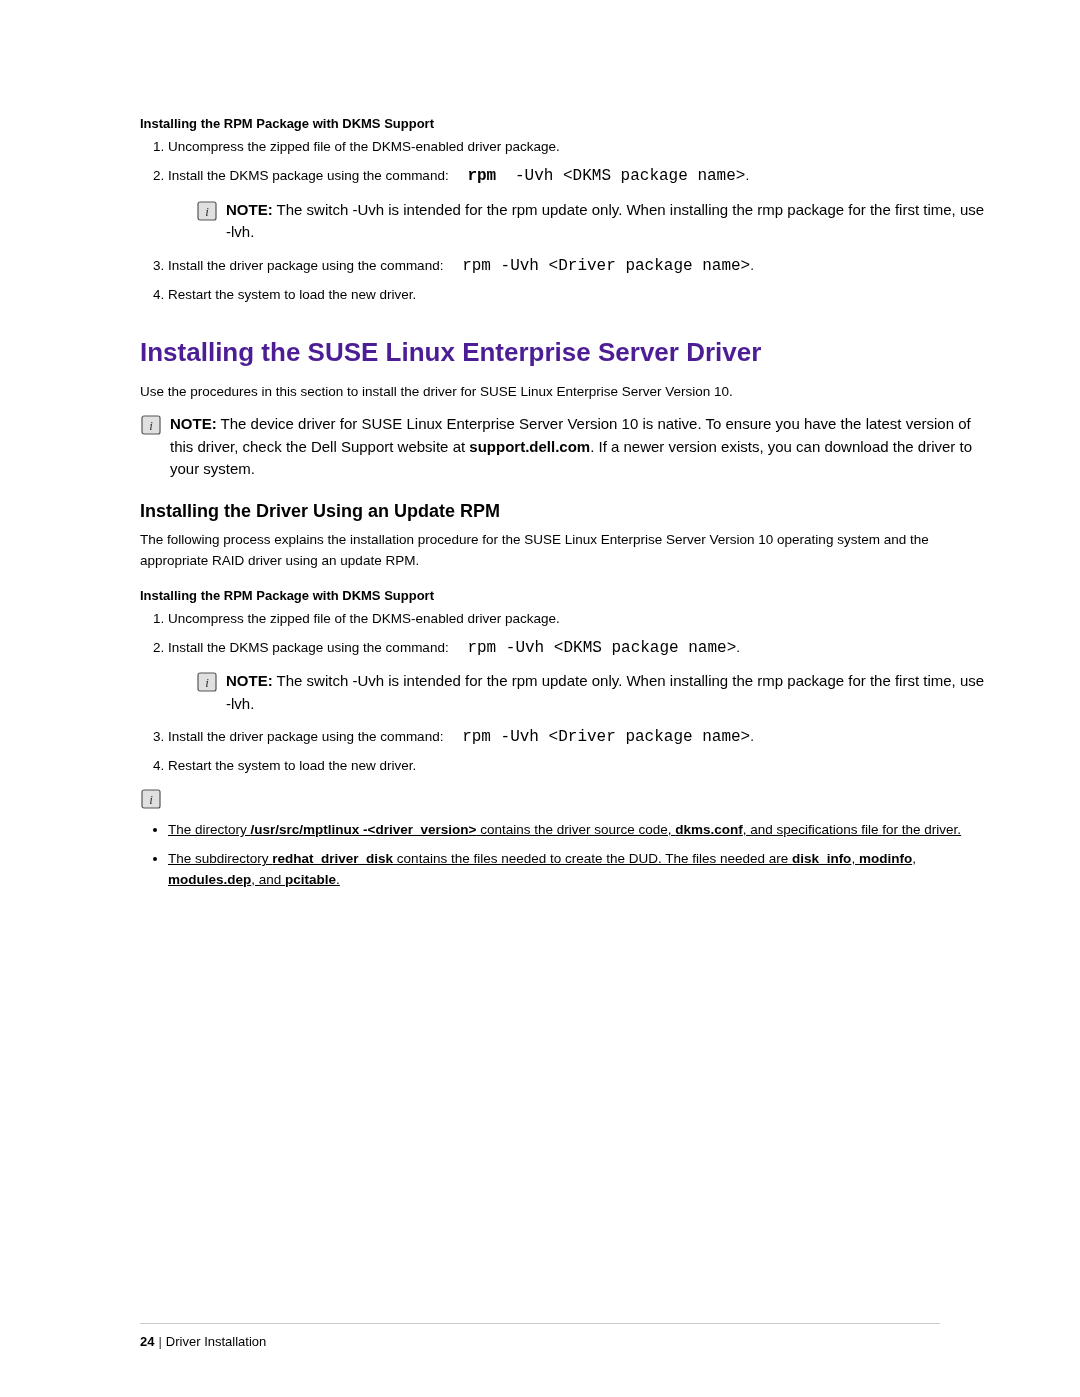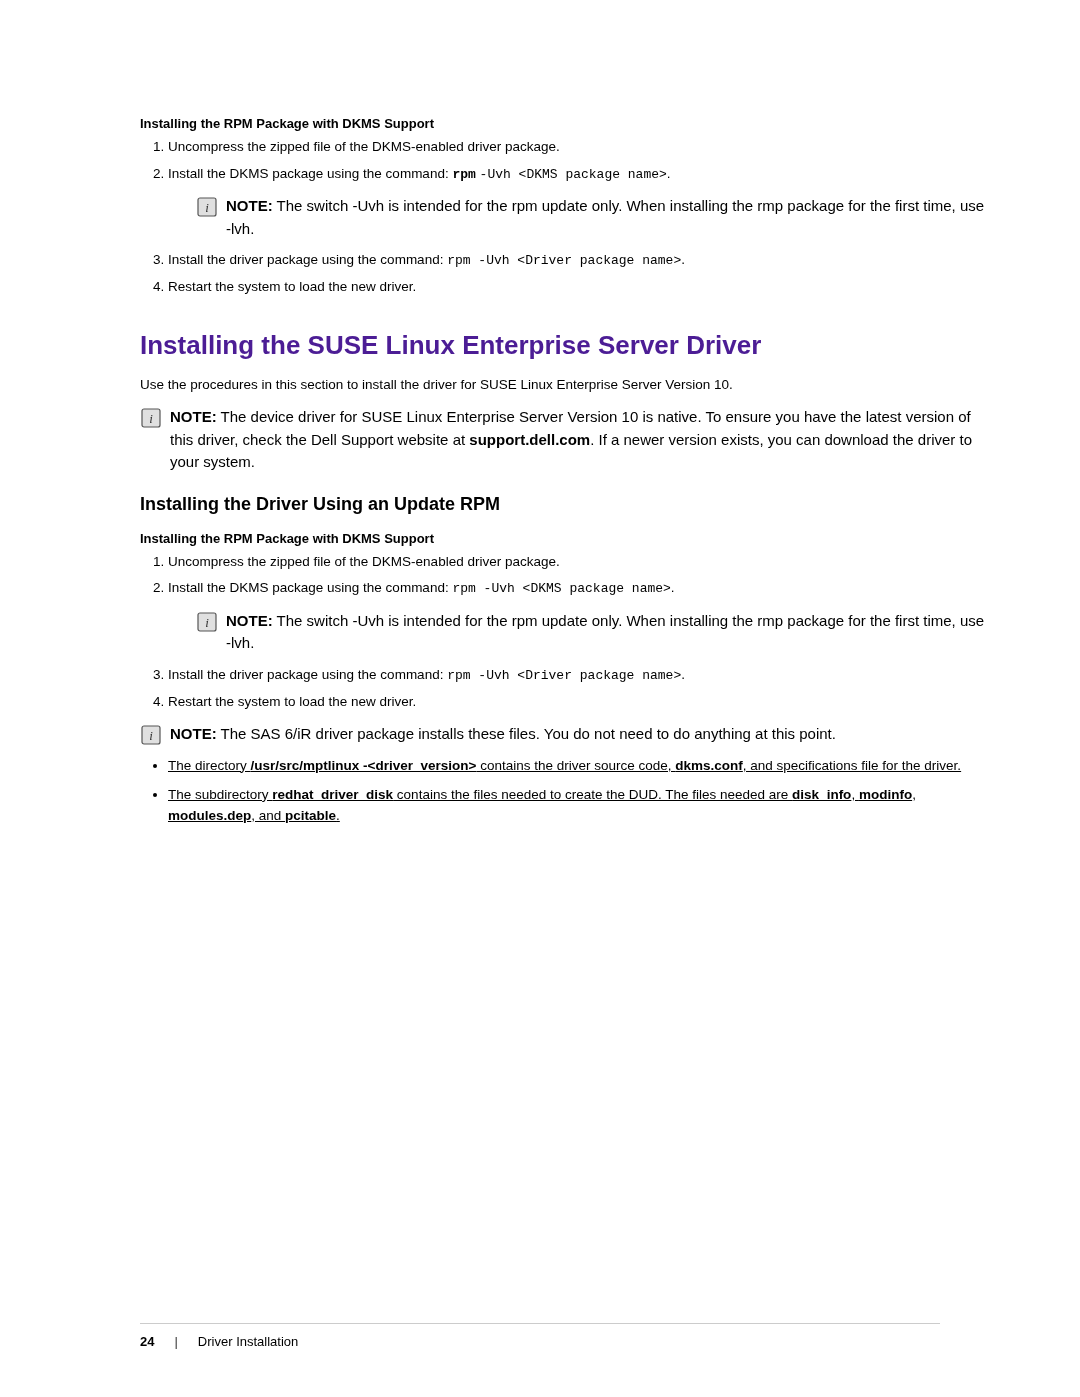--- a/index.html
+++ b/index.html
@@ -58,21 +58,22 @@
       list-style-type: disc;
     }
     ul li {
       font-size: 13.5px;
       line-height: 1.55;
       margin-bottom: 8px;
       text-decoration: underline;
     }
     code, .mono {
       font-family: 'Courier New', Courier, monospace;
-      font-size: 13px;
+      font-size: 16px;
+      margin-left: 15px;
     }
     .bold { font-weight: bold; }
     .note-box {
       display: flex;
       flex-direction: row;
       align-items: flex-start;
       margin: 10px 0 10px 28px;
       gap: 8px;
     }
     .note-icon {
@@ -94,21 +95,21 @@
       font-weight: bold;
     }
     .footer {
       position: absolute;
       bottom: 48px;
       left: 140px;
       right: 140px;
       display: flex;
       flex-direction: row;
       align-items: flex-end;
-      gap: 20px;
+      gap: 4px;
       border-top: 1px solid #ccc;
       padding-top: 10px;
     }
     .footer-page {
       font-size: 13px;
       font-weight: bold;
     }
     .footer-divider {
       font-size: 13px;
       color: #333;
@@ -167,20 +168,21 @@
           <text x="11" y="16" text-anchor="middle" font-size="13" font-style="italic" font-family="serif" fill="#333">i</text>
         </svg>
       </div>
       <div class="note-text">
         <span class="note-label">NOTE:</span> The device driver for SUSE Linux Enterprise Server Version 10 is native. To ensure you have the latest version of this driver, check the Dell Support website at <span class="bold">support.dell.com</span>. If a newer version exists, you can download the driver to your system.
       </div>
     </div>
 
     <div style="margin-top: 20px;">
       <div class="sub-heading">Installing the Driver Using an Update RPM</div>
+      <p>The following process explains the installation procedure for the SUSE Linux Enterprise Server Version 10 operating system and the appropriate RAID driver using an update RPM.</p>
 
       <div>
         <div class="minor-heading">Installing the RPM Package with DKMS Support</div>
         <ol>
           <li>
             <span>Uncompress the zipped file of the DKMS-enabled driver package.</span>
           </li>
           <li>
             <span>Install the DKMS package using the command: <span class="mono">rpm -Uvh &lt;DKMS package name&gt;</span>.</span>
             <div class="note-box">
@@ -206,23 +208,20 @@
 
       <div style="margin-top: 10px;">
 
         <div class="note-box" style="margin-left:0;">
           <div class="note-icon">
             <svg viewBox="0 0 22 22" xmlns="http://www.w3.org/2000/svg">
               <rect x="2" y="2" width="18" height="18" rx="2" fill="#e0e0e0" stroke="#555" stroke-width="1.2"></rect>
               <text x="11" y="16" text-anchor="middle" font-size="13" font-style="italic" font-family="serif" fill="#333">i</text>
             </svg>
           </div>
-          <div class="note-text">
-            <span class="note-label">NOTE:</span> The SAS 6/iR driver package installs these files. You do not need to do anything at this point.
-          </div>
         </div>
 
         <ul>
           <li>
             The directory <span class="bold">/usr/src/mptlinux -&lt;driver_version&gt;</span> contains the driver source code, <span class="bold">dkms.conf</span>, and specifications file for the driver.
           </li>
           <li>
             The subdirectory <span class="bold">redhat_driver_disk</span> contains the files needed to create the DUD. The files needed are <span class="bold">disk_info</span>, <span class="bold">modinfo</span>, <span class="bold">modules.dep</span>, and <span class="bold">pcitable</span>.
           </li>
         </ul>

